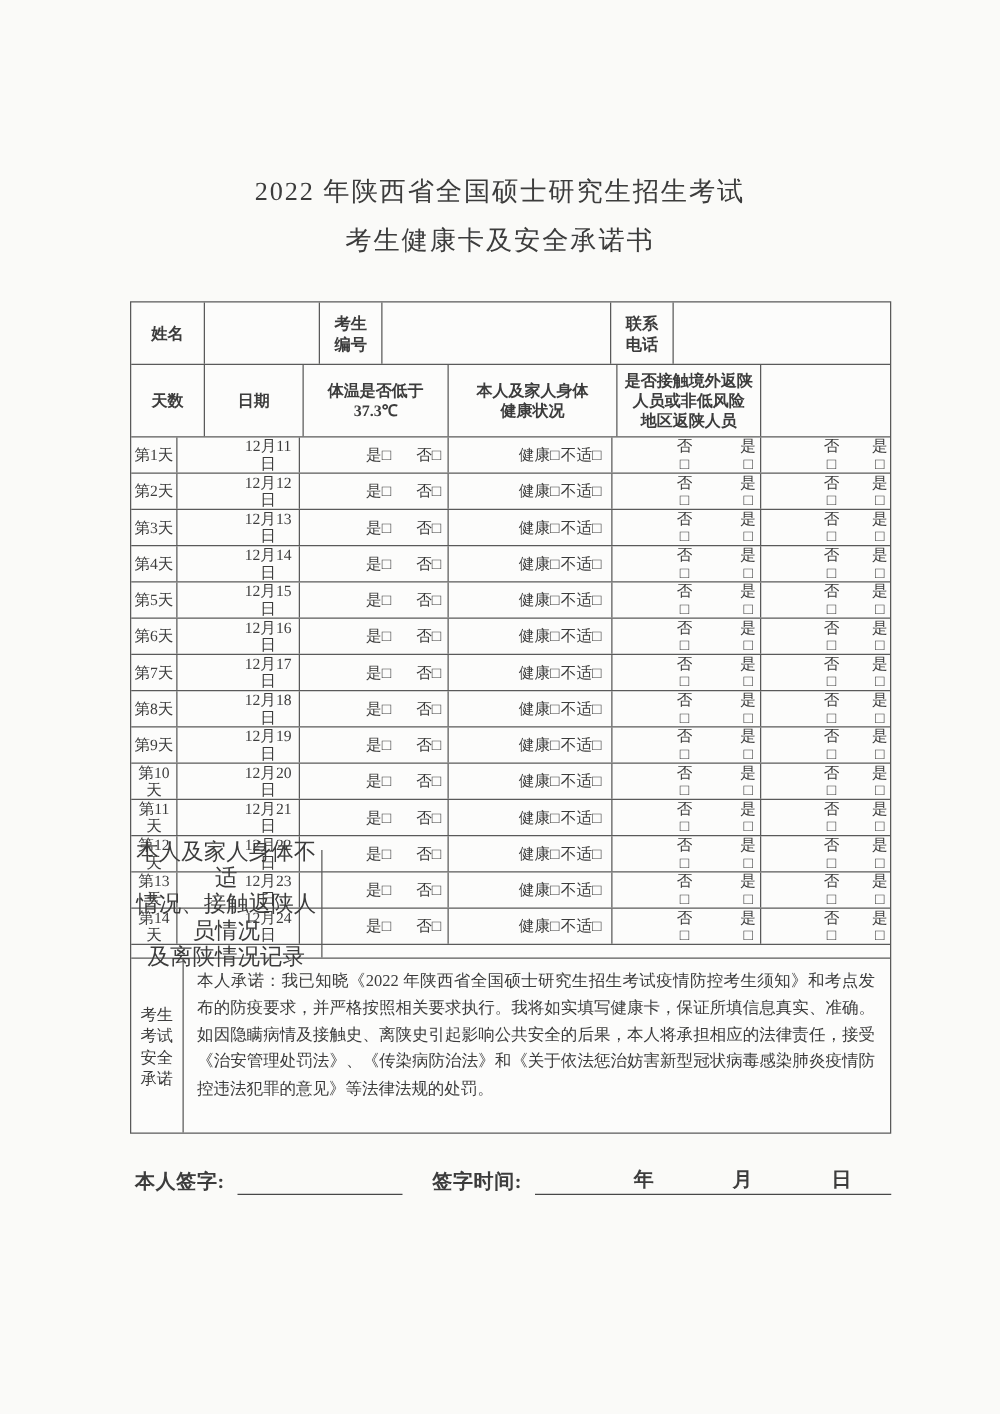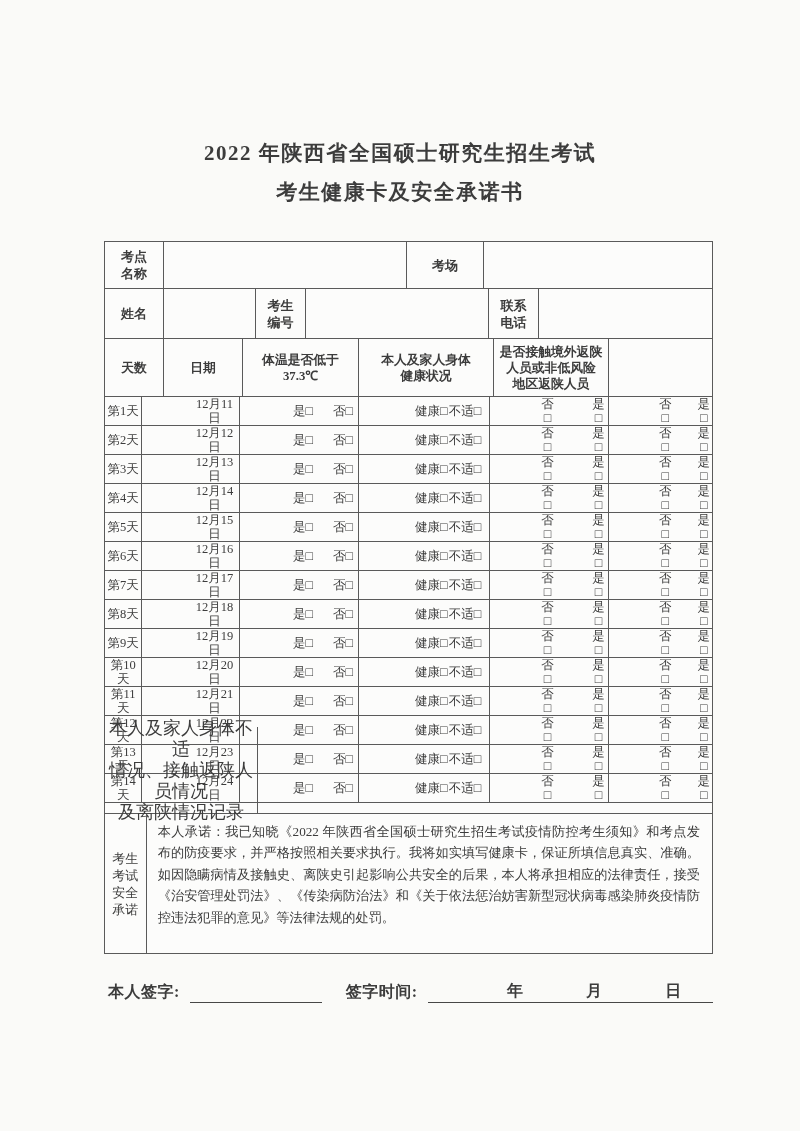--- a/index.html
+++ b/index.html
@@ -3,21 +3,21 @@
 <meta charset="utf-8">
 <style>
   * { margin:0; padding:0; box-sizing:border-box; }
   html,body { width:800px; height:1131px; }
   body {
     background:#fafaf8;
     color:#3c3c3c;
     font-family:"Liberation Serif", serif;
     position:relative;
   }
-  .title { text-align:center; font-weight:bold; font-size:21px; letter-spacing:1.5px; line-height:30px; }
+  .title { text-align:center; font-weight:normal; font-size:21px; letter-spacing:1.5px; line-height:30px; }
   .title.first { padding-top:138px; }
   .title.second { margin-top:9px; }
 
   .form-table {
     margin:34px 0 0 104px;
     width:609px;
     border:1.5px solid #5a5a5a;
     background:#fcfcfb;
   }
   .trow { display:flex; border-bottom:1.5px solid #5a5a5a; align-items:stretch; }
@@ -95,27 +95,20 @@
   }
 </style>
 </head>
 <body>
 
 <div class="title first">2022 年陕西省全国硕士研究生招生考试</div>
 <div class="title second">考生健康卡及安全承诺书</div>
 
 <div class="form-table">
 
-  <div class="trow r-info1">
-    <div class="cell lbl w-c1">考点
-名称</div>
-    <div class="cell fill"></div>
-    <div class="cell lbl w-room">考场</div>
-    <div class="cell end" style="width:228px"></div>
-  </div>
 
   <div class="trow r-info2">
     <div class="cell lbl w-c1">姓名</div>
     <div class="cell w-blank-name"></div>
     <div class="cell lbl w-id">考生
 编号</div>
     <div class="cell fill"></div>
     <div class="cell lbl w-phone">联系
 电话</div>
     <div class="cell end w-phone-val"></div>

